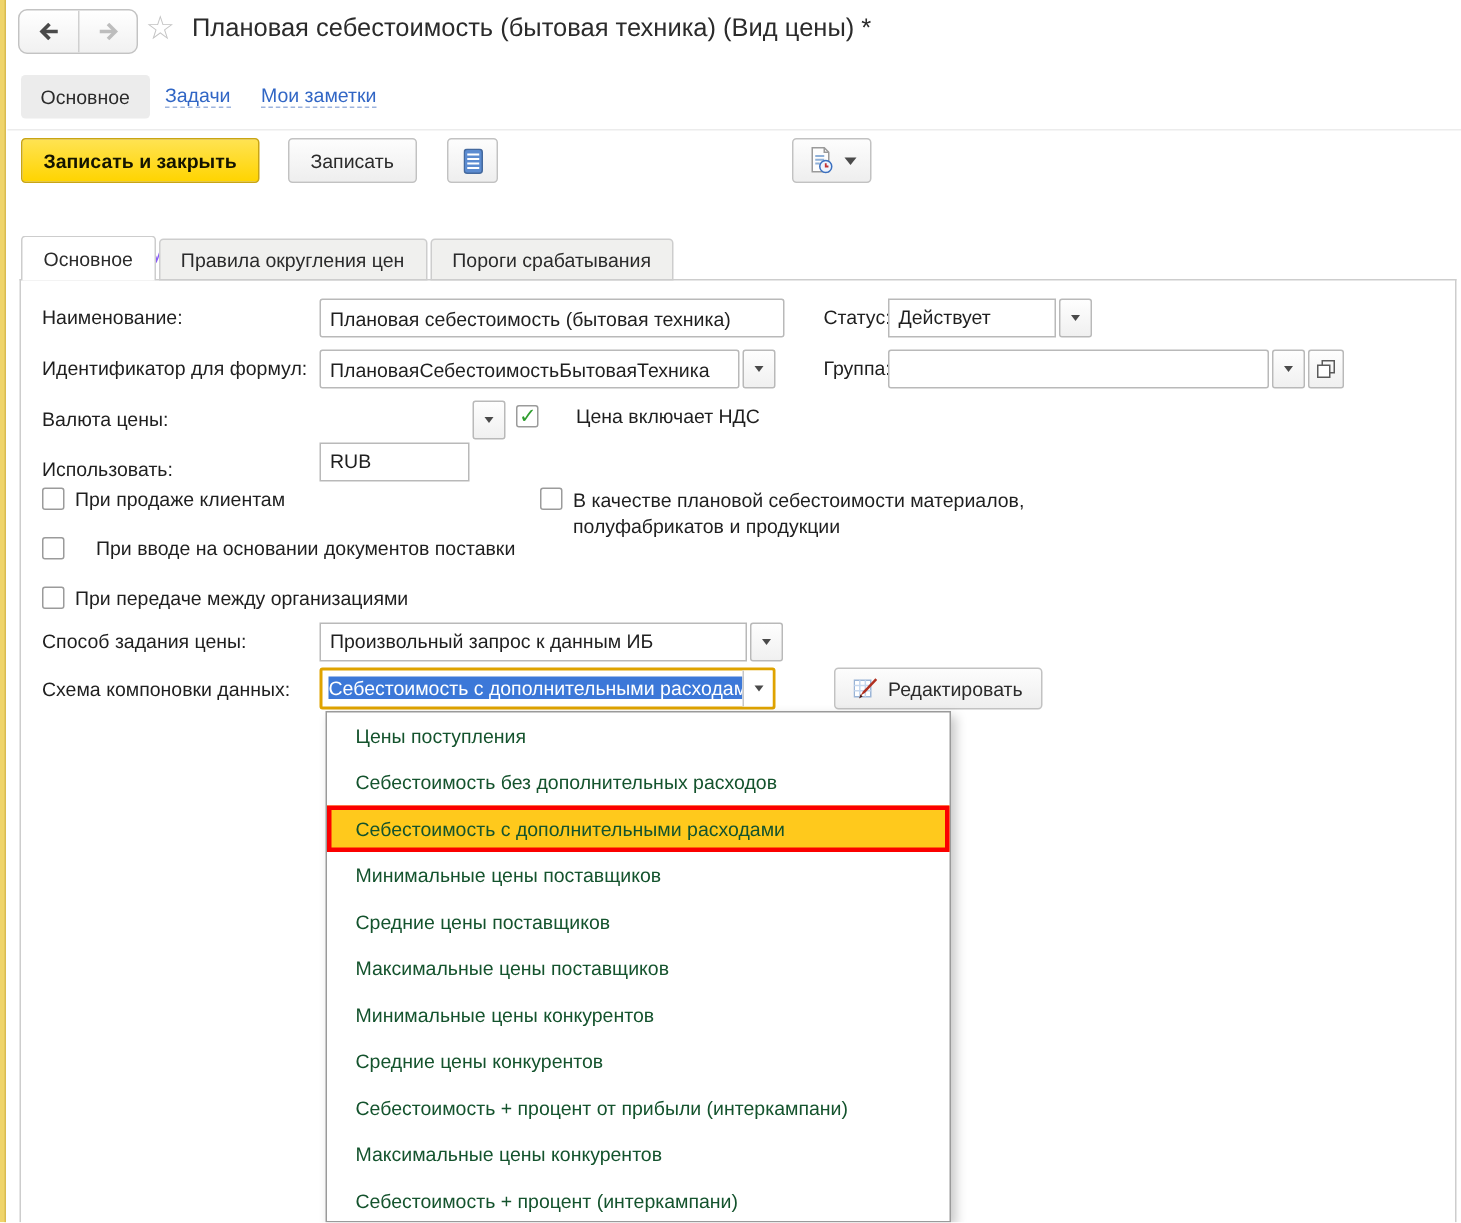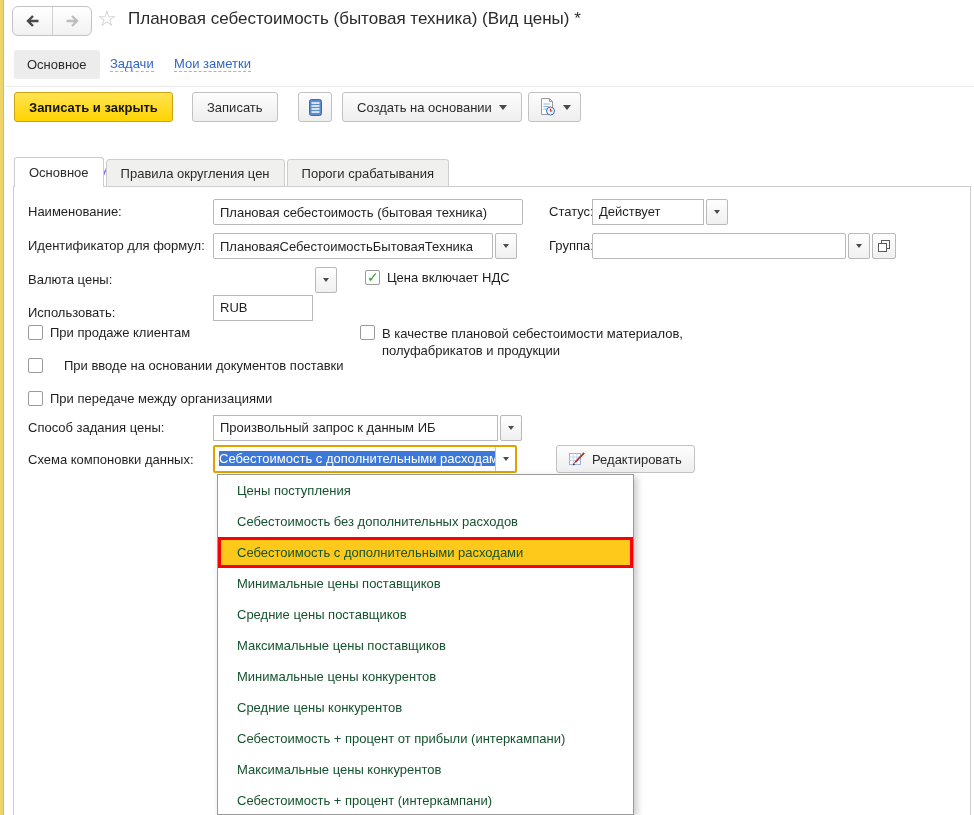--- a/index.html
+++ b/index.html
@@ -98,24 +98,20 @@
   <div class="abs btn btn-primary" style="left:14px; top:92px;">Записать и закрыть</div>
   <div class="abs btn" style="left:192px; top:92px;">Записать</div>
   <div class="abs btn iconbtn" style="left:298px; top:92px; width:34px;">
     <span>
       <svg width="13" height="17" viewBox="0 0 13 17">
           <rect x="0.5" y="0.5" width="12" height="16" rx="2" fill="#5b8bd0" stroke="#44699e"></rect>
           <path d="M2.5 4h8M2.5 7h8M2.5 10h8M2.5 13h8" stroke="#ffffff" stroke-width="1.4"></path>
         </svg>
     </span>
   </div>
-  <div class="abs btn" style="left:342px; top:92px;">
-    <span>Создать на основании</span>
-    <span class="caret"></span>
-  </div>
   <div class="abs btn iconbtn" style="left:528px; top:92px;">
     <span>
       <svg width="18" height="18" viewBox="0 0 18 18">
         <path d="M3.5 0.5h8l3 3v13h-11z" fill="#fdfdfd" stroke="#9a9a9a"></path>
         <path d="M11.5 0.5v3h3" fill="none" stroke="#9a9a9a"></path>
         <path d="M5.5 6h6M5.5 8.5h6M5.5 11h3" stroke="#8fb0d8" stroke-width="1.2"></path>
         <circle cx="12.5" cy="13" r="4" fill="#eef4fd" stroke="#3a6fbf"></circle>
         <path d="M12.5 10.8v2.2h1.8" fill="none" stroke="#c23232" stroke-width="1.2"></path>
       </svg>
     </span>
@@ -165,21 +161,21 @@
     </div>
   </div>
 
   <div class="abs lbl z2" style="left:28px; top:272px;">Валюта цены:</div>
   <div class="abs z2" style="left:213px; top:267px; display:flex;">
     <div class="valuebox" style="width:100px;margin-top:28px;">RUB</div>
     <div class="combo-btn">
         <span class="caret sm"></span>
       </div>
   </div>
-  <div class="abs z2" style="left:365px; top:270px; display:flex; align-items:flex-start; gap:7px;">
+  <div class="abs z2" style="left:344px; top:270px; display:flex; align-items:flex-start; gap:25px;">
     <div class="cb checked"></div>
     <div class="cblbl">Цена включает НДС</div>
   </div>
 
   <div class="abs lbl z2" style="left:28px; top:305px;">Использовать:</div>
   <div class="abs z2" style="left:28px; top:325px; display:flex; gap:7px;">
     <div class="cb"></div>
     <div class="cblbl">При продаже клиентам</div>
   </div>
   <div class="abs z2" style="left:360px; top:325px; display:flex; gap:7px; align-items:flex-start;">

